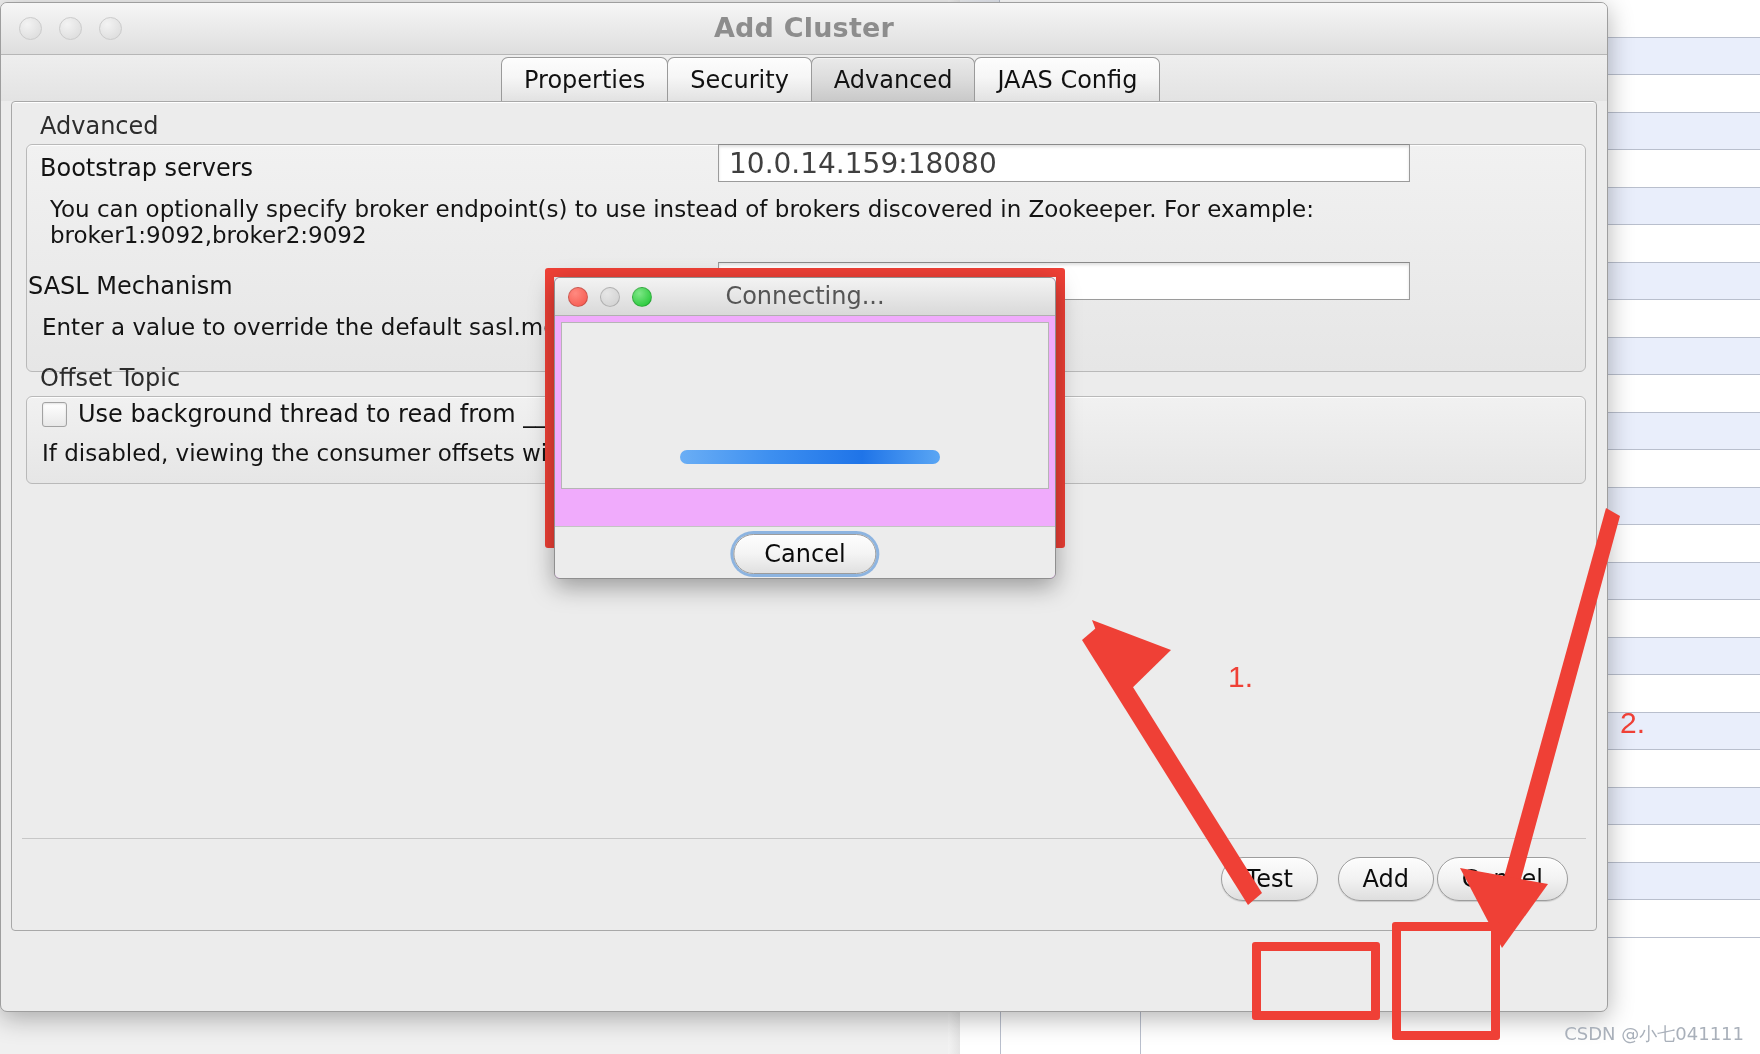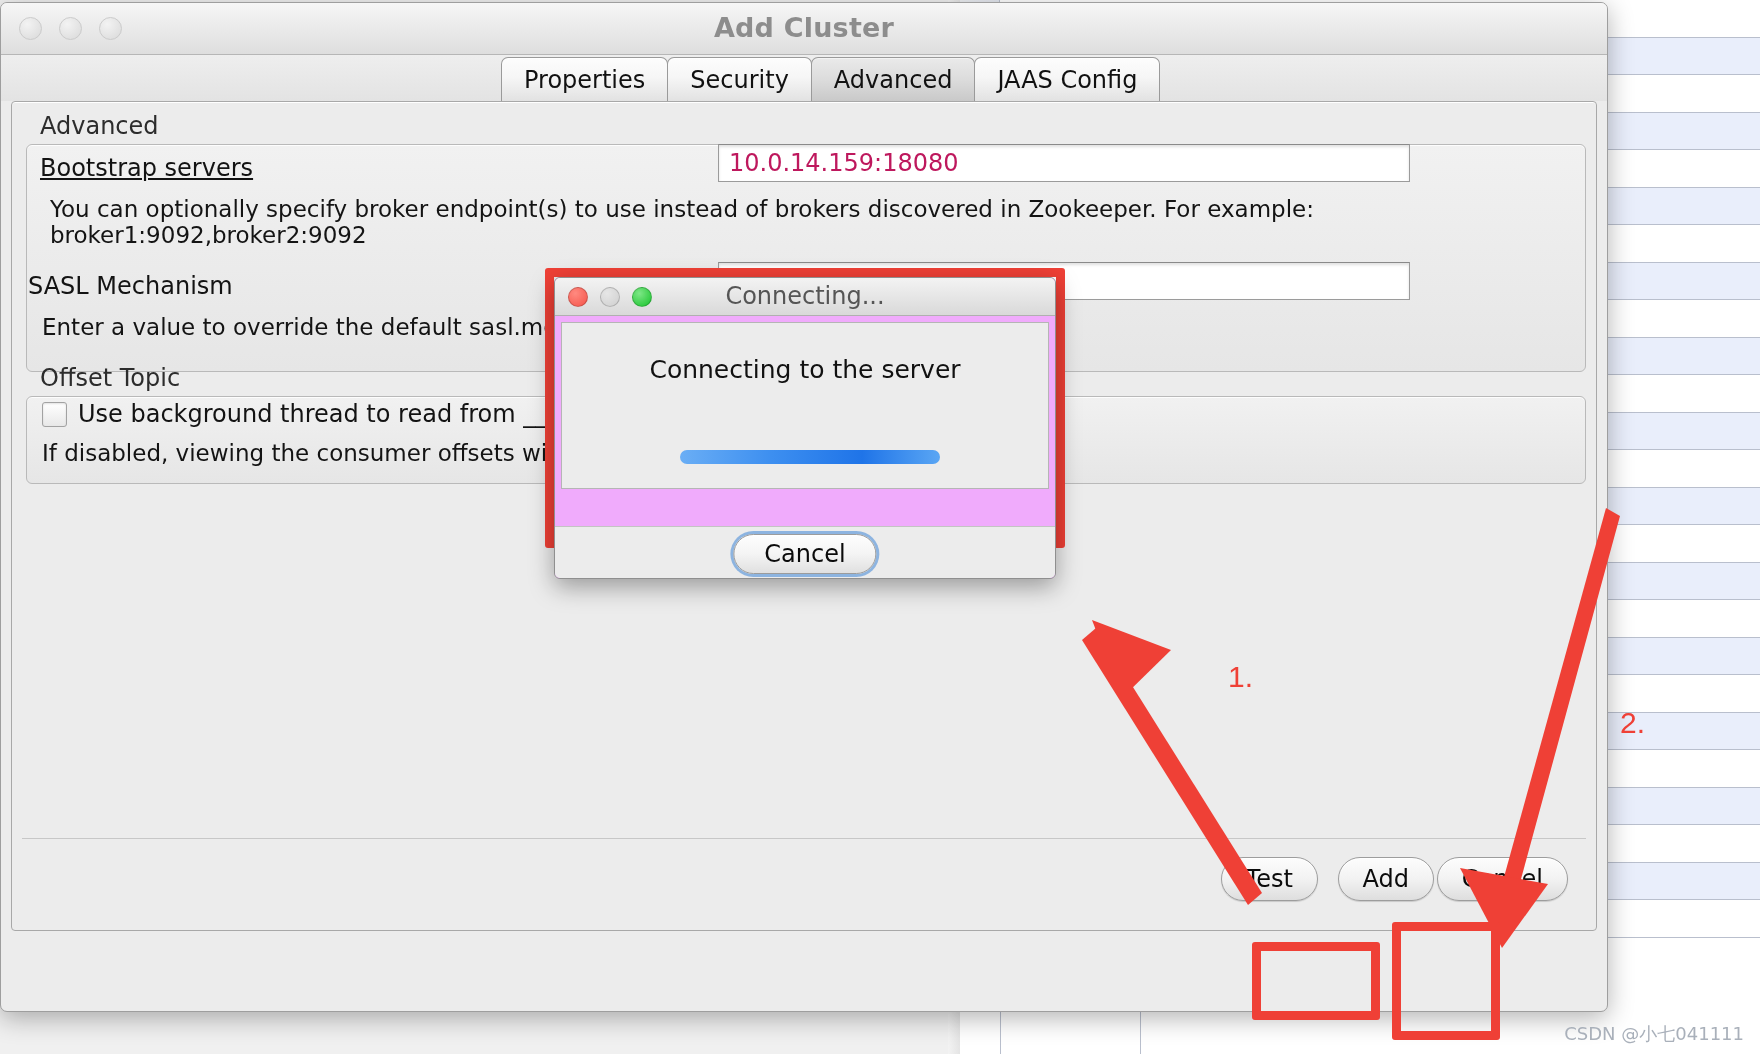--- a/index.html
+++ b/index.html
@@ -130,21 +130,21 @@
     box-shadow: inset 0 1px 0 #fdfdfd;
   }
   .fld-label { position: absolute; font-size: 24px; color: #131313; }
   .fld-help  { position: absolute; font-size: 23px; color: #141414; }
   .textinput {
     position: absolute;
     background: #ffffff;
     border: 1px solid #9b9b9b;
     border-top-color: #8a8a8a;
     box-shadow: inset 0 2px 3px rgba(0,0,0,.12);
-    font-size: 24px; color: #be185d;
+    font-size: 28px; color: #404040;
     padding: 16px 10px;
     display: flex; align-items: center;
   }
   .chk {
     position: absolute;
     width: 25px; height: 25px;
     background: linear-gradient(to bottom,#ffffff,#e8e8e8);
     border: 1px solid #a2a2a2;
     border-radius: 3px;
     box-shadow: inset 0 1px 2px rgba(0,0,0,.12);
@@ -367,21 +367,21 @@
       <div class="tab">
         <span>JAAS Config</span>
       </div>
     </div>
 
     <div class="dlg-body">
 
       <div class="section-label" style="left:28px; top:10px;">Advanced</div>
       <div class="groupbox" style="left:14px; top:42px; width:1560px; height:228px;"></div>
 
-      <div class="fld-label" style="left:28px; top:52px;text-decoration:underline;">Bootstrap servers</div>
+      <div class="fld-label" style="left:28px; top:52px;">Bootstrap servers</div>
       <div class="textinput" style="left:706px; top:42px; width:692px; height:38px;">10.0.14.159:18080</div>
       <div class="fld-help" style="left:38px; top:94px; width:1540px;">You can optionally specify broker endpoint(s) to use instead of brokers discovered in Zookeeper. For example: broker1:9092,broker2:9092</div>
 
       <div class="fld-label" style="left:16px; top:170px;">SASL Mechanism</div>
       <div class="textinput" style="left:706px; top:160px; width:692px; height:38px;"></div>
       <div class="fld-help" style="left:30px; top:212px; width:1540px;">Enter a value to override the default sasl.mechanism value</div>
 
       <div class="section-label" style="left:28px; top:262px;">Offset Topic</div>
       <div class="groupbox" style="left:14px; top:294px; width:1560px; height:88px;"></div>
 
@@ -407,21 +407,20 @@
   <div class="conn">
     <div class="conn-title">
       <div class="conn-dots">
         <span class="d-red"></span>
         <span class="d-grey"></span>
         <span class="d-green"></span>
       </div>
       <div class="conn-titletext">Connecting...</div>
     </div>
     <div class="conn-panel">
-      <div class="conn-msg">Connecting to the server</div>
       <div class="progress"></div>
     </div>
     <div class="conn-footer">
       <div class="btn-focus">
         <span>Cancel</span>
       </div>
     </div>
   </div>
 
   <svg class="ann-svg" width="1760" height="1054" viewBox="0 0 1760 1054">

